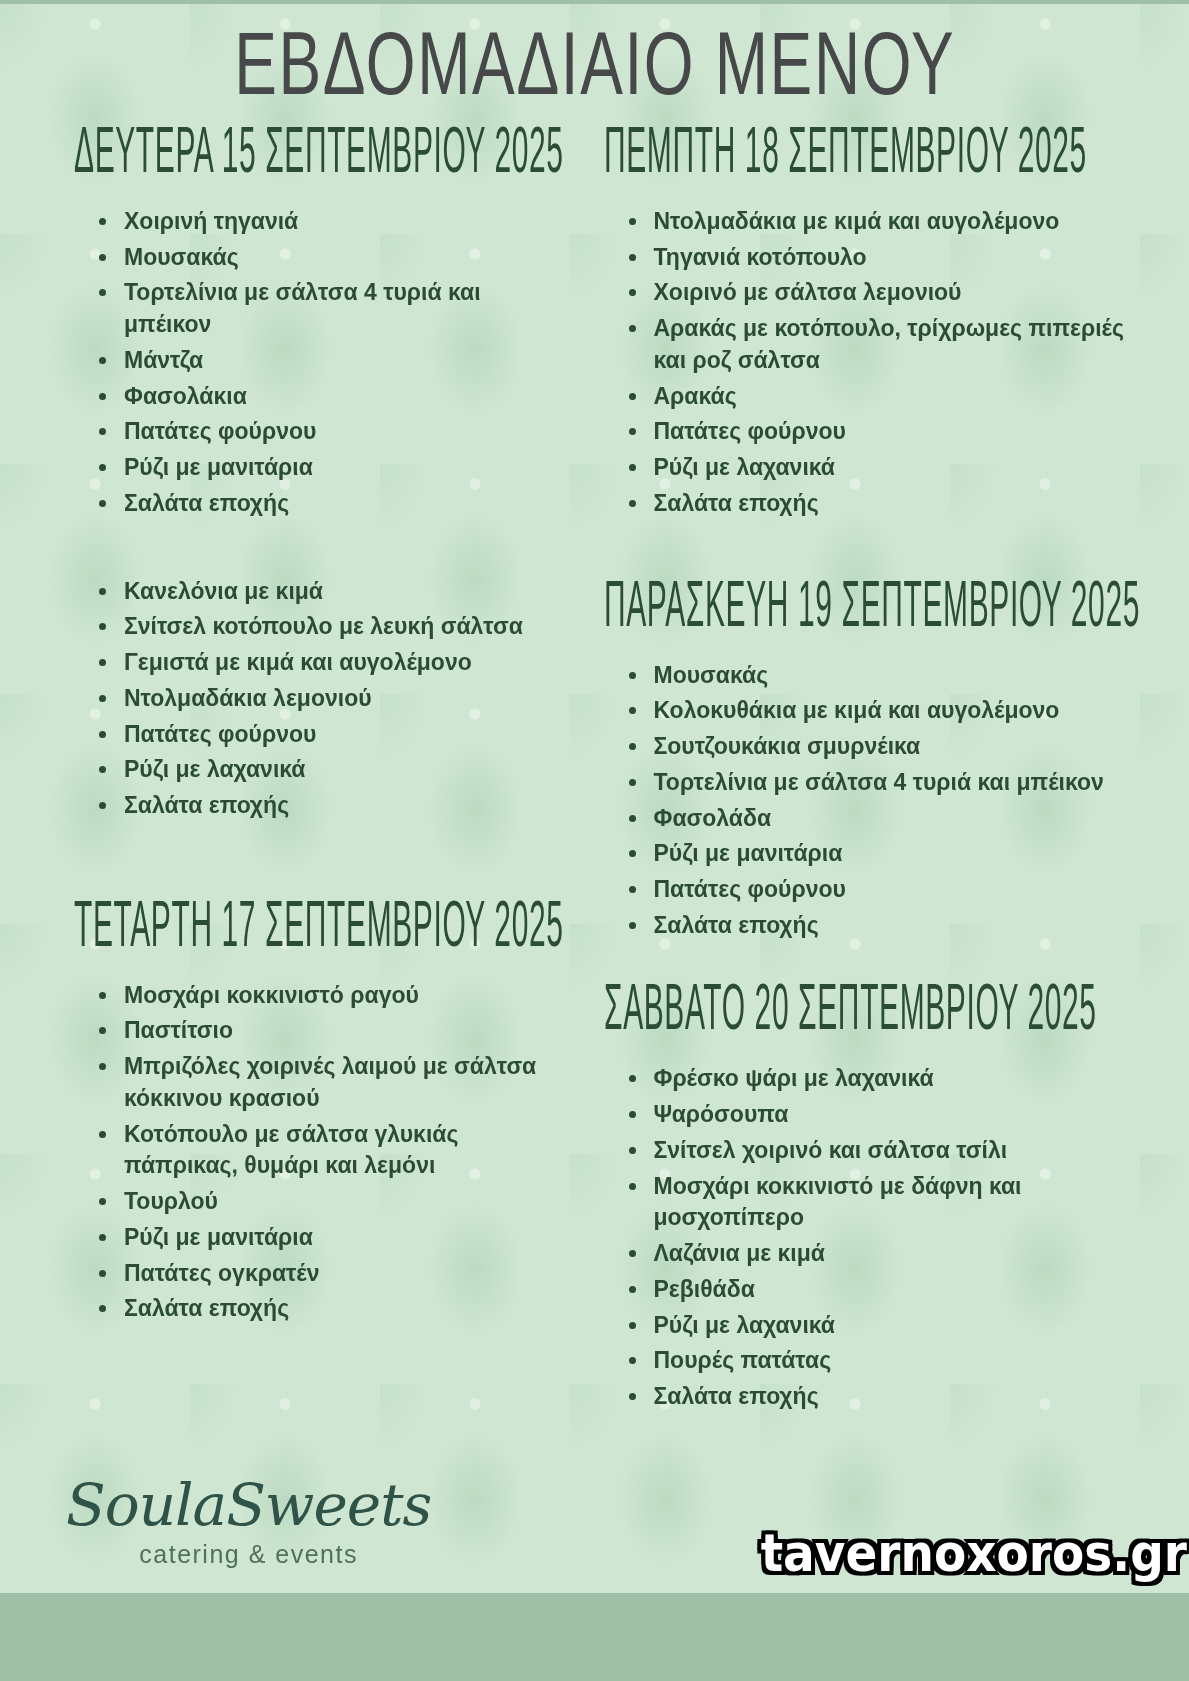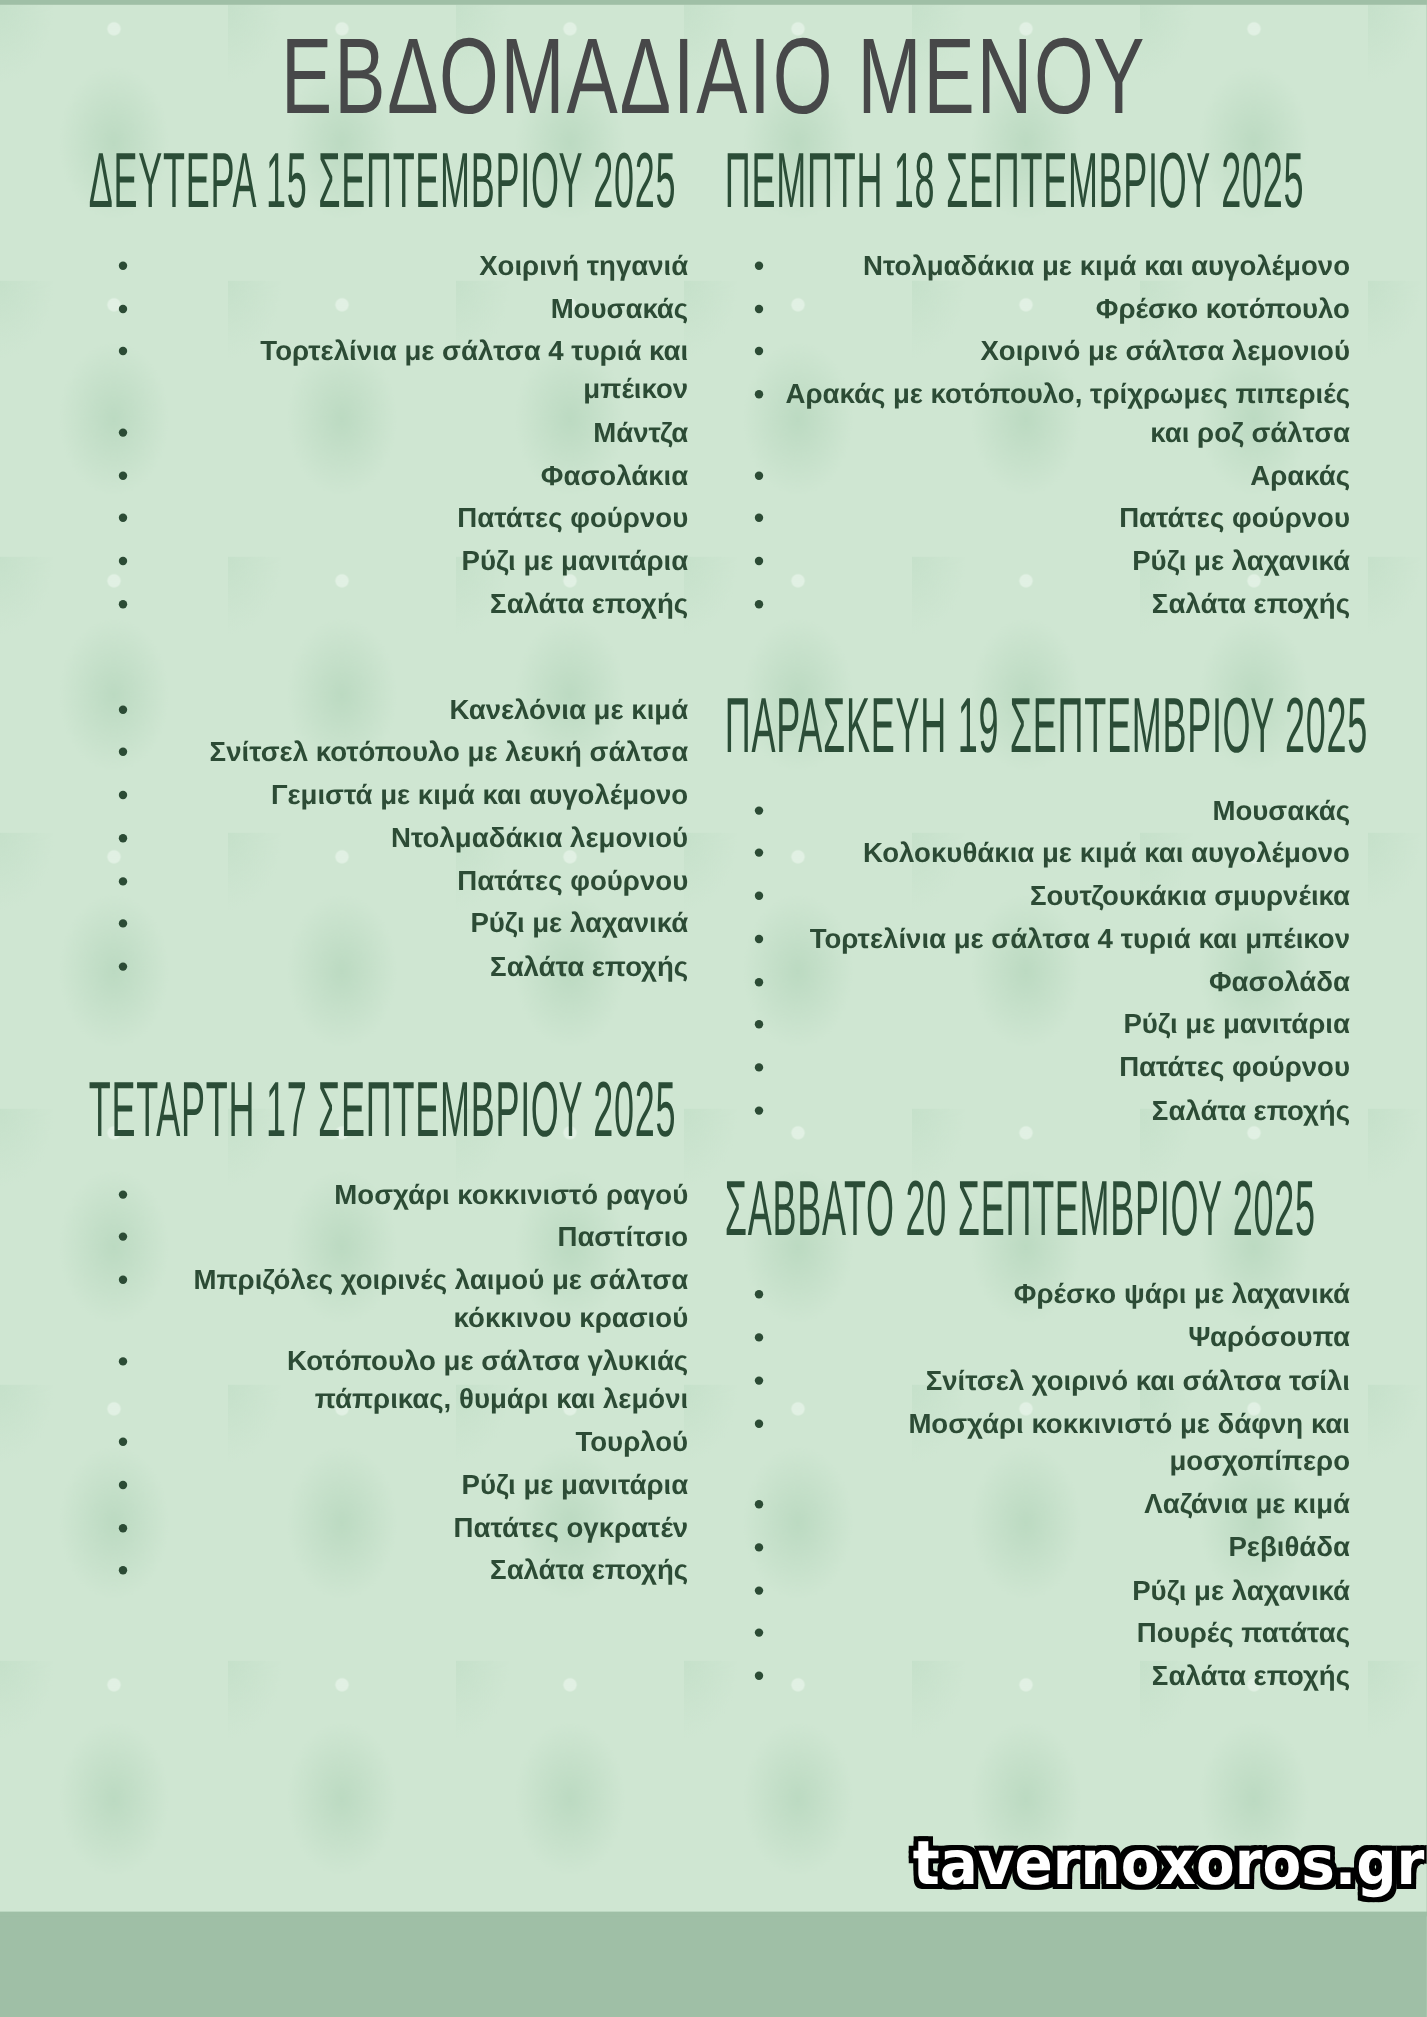--- a/index.html
+++ b/index.html
@@ -35,21 +35,21 @@
     transform: scale(0.82, 1.15);
     transform-origin: 50% 20%;
   }
   .columns {
     display: flex;
     padding: 6px 64px 0 74px;
   }
   .col { width: 50%; }
   .col-left  { padding-right: 26px; }
   .col-right { padding-left: 4px; }
-  .day { margin-bottom: 56px; text-align: right; }
+  .day { margin-bottom: 56px; }
   .day--loose { margin-bottom: 74px; }
   .day--tight { margin-bottom: 38px; }
   .day-header {
     height: 66px;
     display: flex;
     align-items: flex-end;
     margin-bottom: 18px;
     overflow: visible;
   }
   .day-header-text {
@@ -175,21 +175,21 @@
     </div>
 
     <div class="col col-right">
 
       <section class="day">
         <h2 class="day-header">
           <span class="day-header-text">ΠΕΜΠΤΗ 18 ΣΕΠΤΕΜΒΡΙΟΥ 2025</span>
         </h2>
         <ul class="items">
             <li>Ντολμαδάκια με κιμά και αυγολέμονο</li>
-            <li>Φρέσκο κοτόπουλο</li>
+            <li>Τηγανιά κοτόπουλο</li>
             <li>Χοιρινό με σάλτσα λεμονιού</li>
             <li>Αρακάς με κοτόπουλο, τρίχρωμες πιπεριές και ροζ σάλτσα</li>
             <li>Αρακάς</li>
             <li>Πατάτες φούρνου</li>
             <li>Ρύζι με λαχανικά</li>
             <li>Σαλάτα εποχής</li>
           </ul>
       </section>
 
       <section class="day day--tight">
@@ -222,16 +222,20 @@
             <li>Ρύζι με λαχανικά</li>
             <li>Πουρές πατάτας</li>
             <li>Σαλάτα εποχής</li>
           </ul>
       </section>
 
     </div>
 
   </div>
 
+  <div class="footer-brand">
+    <div class="brand-name">SoulaSweets</div>
+    <div class="brand-tagline">catering &amp; events</div>
+  </div>
 
   <div class="watermark">tavernoxoros.gr</div>
 
 </div>
 
 </body></html>

